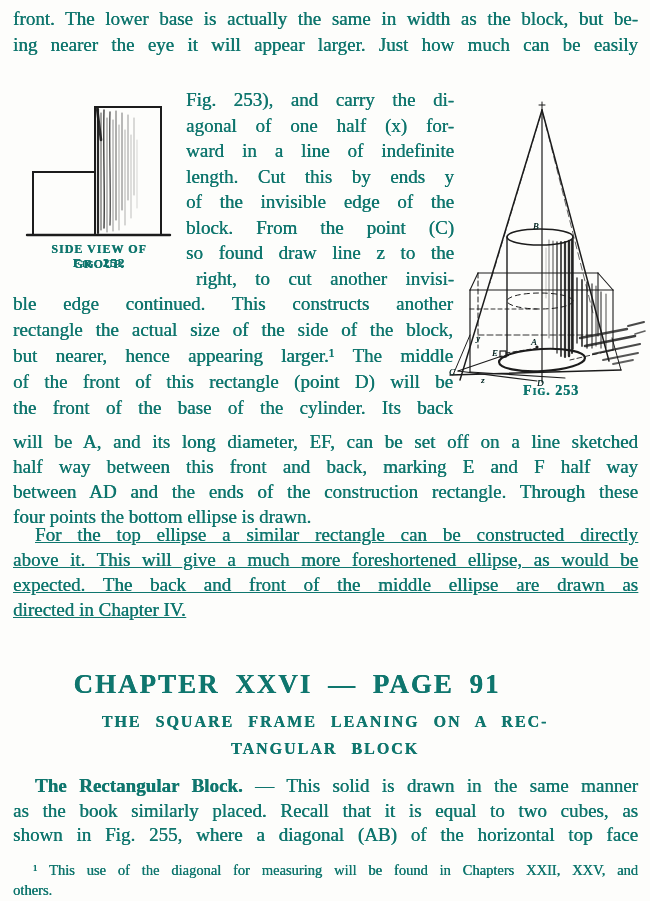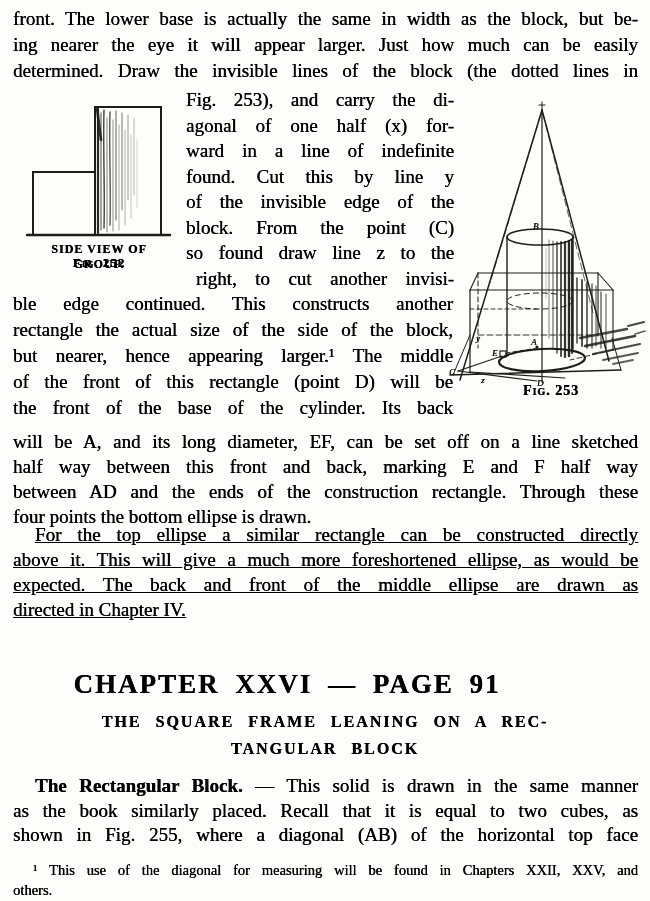--- a/index.html
+++ b/index.html
@@ -1,18 +1,18 @@
 <!DOCTYPE html>
 <html><head>
 <meta charset="utf-8">
 <style>
   html,body{margin:0;padding:0;background:#e8e6e0;}
   .page{
     position:relative;width:650px;height:901px;background:#fdfdfb;
-    color:#000000;overflow:hidden;
+    color:#0f766e;overflow:hidden;
     font-family:"Liberation Serif","DejaVu Serif",serif;
     text-shadow:0.35px 0 0 currentColor;
   }
   .blk{position:absolute;}
   .blk > div{white-space:normal;}
   .j{text-align:justify;text-align-last:justify;}
   .l{text-align:center;text-align-last:left;}
   .body-lines{font-size:19px;}
   #para1{left:13px;top:6px;width:625px;line-height:26px;}
   #midcol{left:186px;top:87px;width:268px;line-height:25.5px;}
@@ -37,28 +37,27 @@
   svg text{font-family:"Liberation Serif","DejaVu Serif",serif;font-style:italic;}
 </style>
 </head>
 <body>
 
 <div class="page">
 
   <div class="blk body-lines" id="para1">
     <div class="j">front.  The lower base is actually the same in width as the block, but be-</div>
     <div class="j">ing nearer the eye it will appear larger.  Just how much can be easily</div>
-    <div class="j">determined.  Draw the invisible lines of the block (the dotted lines in</div>
   </div>
 
   <div class="blk body-lines" id="midcol">
     <div class="j">Fig. 253), and carry the di-</div>
     <div class="j">agonal of one half (x) for-</div>
     <div class="j">ward in a line of indefinite</div>
-    <div class="j">found.  Cut this by line y</div>
+    <div class="j">length.  Cut this by ends y</div>
     <div class="j">of the invisible edge of the</div>
     <div class="j">block.  From the point (C)</div>
     <div class="j">so found draw line z to the</div>
     <div class="j indent10">right, to cut another invisi-</div>
   </div>
 
   <div class="blk body-lines" id="wrapcol">
     <div class="j">ble edge continued.  This constructs another</div>
     <div class="j">rectangle the actual size of the side of the block,</div>
     <div class="j">but nearer, hence appearing larger.¹  The middle</div>

